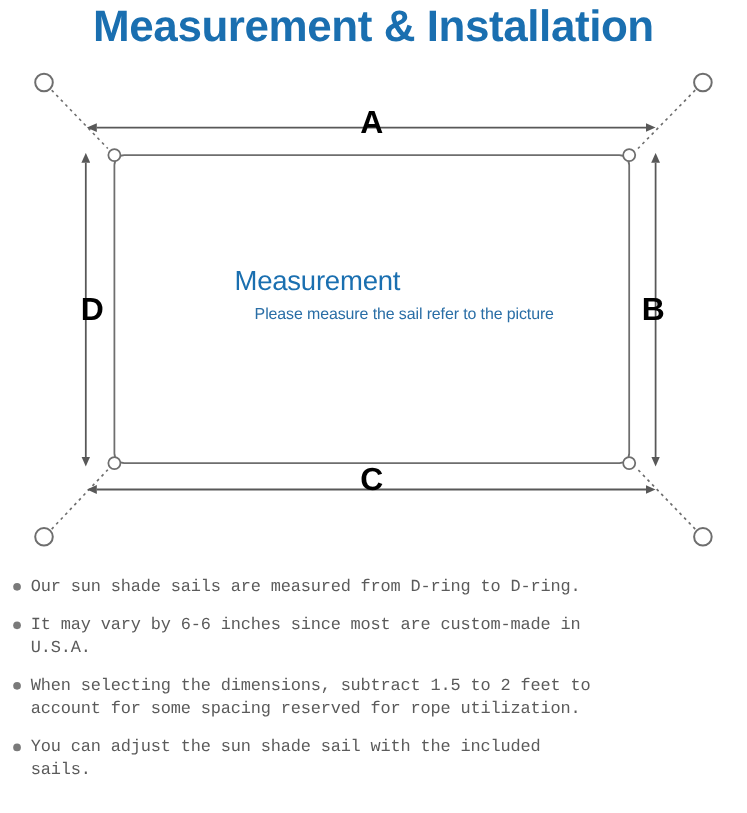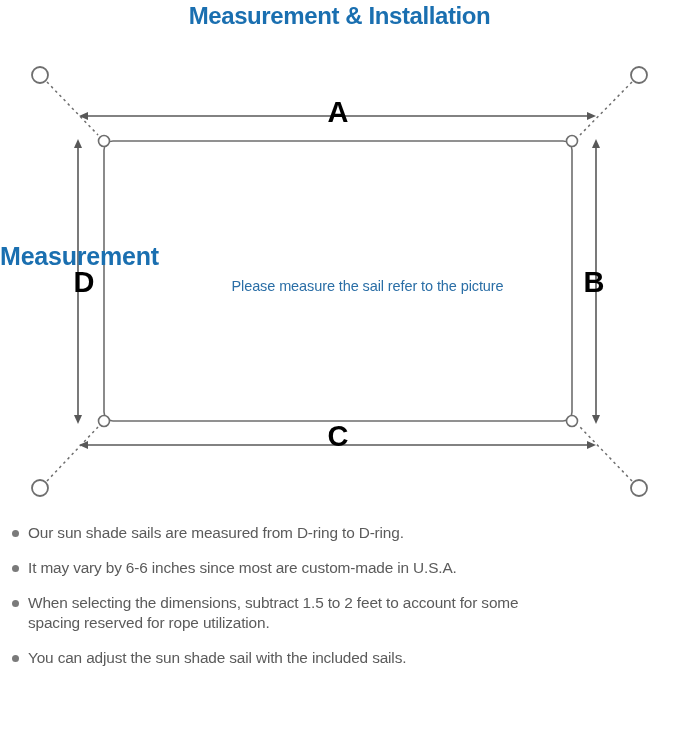--- a/index.html
+++ b/index.html
@@ -23,21 +23,21 @@
     height: 739px;
   }
 
   
   .title {
     position: absolute;
     left: 0;
     top: 2px;
     width: 679px;
     text-align: center;
-    font-size: 24px;
+    font-size: 40px;
     font-weight: bold;
     letter-spacing: -0.4px;
     color: #1a6fb0;
     font-family: "Liberation Sans", sans-serif;
     white-space: nowrap;
   }
 
   
   .diagram {
     position: absolute;
@@ -47,22 +47,23 @@
     height: 460px;
     display: block;
   }
 
   
   .sail-label-main {
     position: absolute;
     left: 0;
     top: 242px;
     width: 577px;
+    text-align: center;
     font-size: 25px;
-    font-weight: bold;
+    font-weight: normal;
     color: #1a6fb0;
     letter-spacing: -0.2px;
     white-space: nowrap;
   }
   .sail-label-sub {
     position: absolute;
     left: 0;
     top: 278px;
     width: 679px;
     text-align: center;
@@ -101,20 +102,21 @@
     background: #ffffff;
     z-index: -1;
   }
 
   
   .notes {
     position: absolute;
     left: 0;
     top: 523px;
     width: 548px;
+    font-family: Liberation Mono, monospace;
   }
   .note-item {
     position: relative;
     padding-left: 28px;
     margin-bottom: 14px;
     font-size: 15.4px;
     line-height: 1.35;
     color: #5b5b5b;
     letter-spacing: -0.15px;
     padding-right: 8px;

